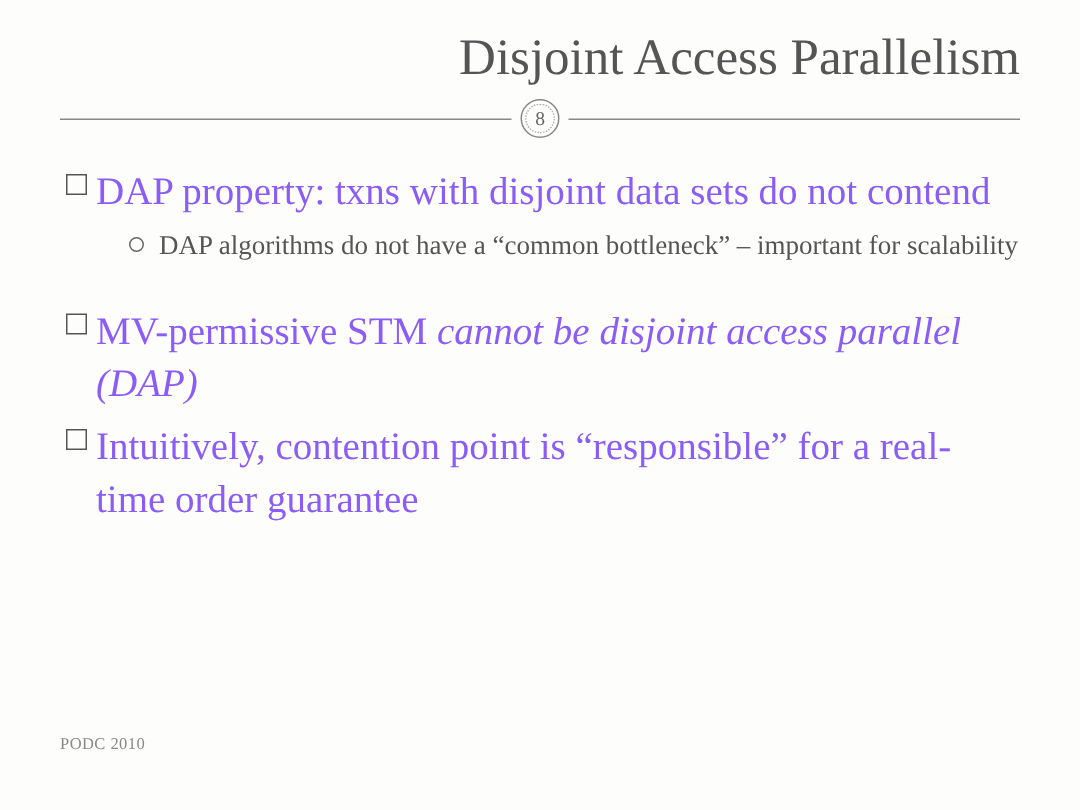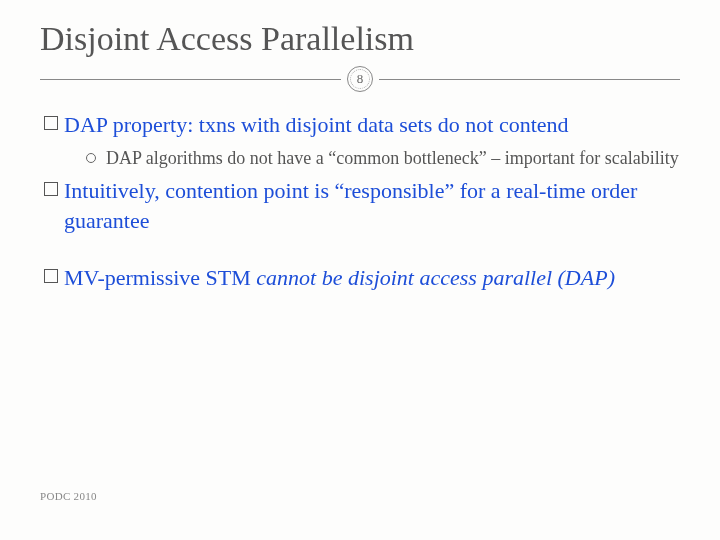--- a/index.html
+++ b/index.html
@@ -13,21 +13,21 @@
     overflow: hidden;
   }
   .slide {
     width: 100%;
     height: 100%;
     padding: 20px 40px 30px 40px;
     position: relative;
     background: #fdfdfc;
   }
   .title {
-    text-align: left;
+    text-align: right;
     font-size: 34px;
     font-weight: 400;
     color: #555;
     margin-bottom: 8px;
     font-family: Georgia, serif;
   }
   .divider-wrap {
     display: flex;
     align-items: center;
     margin-bottom: 18px;
@@ -69,23 +69,23 @@
   .box-bullet {
     display: inline-block;
     width: 14px;
     height: 14px;
     border: 1.5px solid #555;
     margin-right: 6px;
     margin-top: 6px;
     flex-shrink: 0;
   }
   .bullet-text {
-    font-size: 22px;
+    font-size: 26px;
     line-height: 1.35;
-    color: #1d4ed8;
+    color: #8b5cf6;
   }
   .bullet-text .italic { font-style: italic; }
   .sub-row {
     display: flex;
     align-items: flex-start;
     margin-left: 42px;
     margin-top: 4px;
     margin-bottom: 6px;
   }
   .circle-bullet {
@@ -132,29 +132,29 @@
     <div class="bullet-row">
       <span class="box-bullet"></span>
       <div class="bullet-text">DAP property: txns with disjoint data sets do not contend</div>
     </div>
 
     <div class="sub-row">
       <span class="circle-bullet"></span>
       <div class="sub-text">DAP algorithms do not have a “common bottleneck” – important for scalability</div>
     </div>
 
-    <div class="bullet-row">
-      <span class="box-bullet"></span>
-      <div class="bullet-text">Intuitively, contention point is “responsible” for a real-time order guarantee</div>
-    </div>
-
     <div class="bullet-row gap-top">
       <span class="box-bullet"></span>
       <div class="bullet-text">
         <span>MV-permissive STM </span><span class="italic">cannot be disjoint access parallel (DAP)</span>
       </div>
+    </div>
+
+    <div class="bullet-row">
+      <span class="box-bullet"></span>
+      <div class="bullet-text">Intuitively, contention point is “responsible” for a real-time order guarantee</div>
     </div>
 
   </div>
 
   <div class="footer">PODC 2010</div>
 
 </div>
 
 </body></html>

